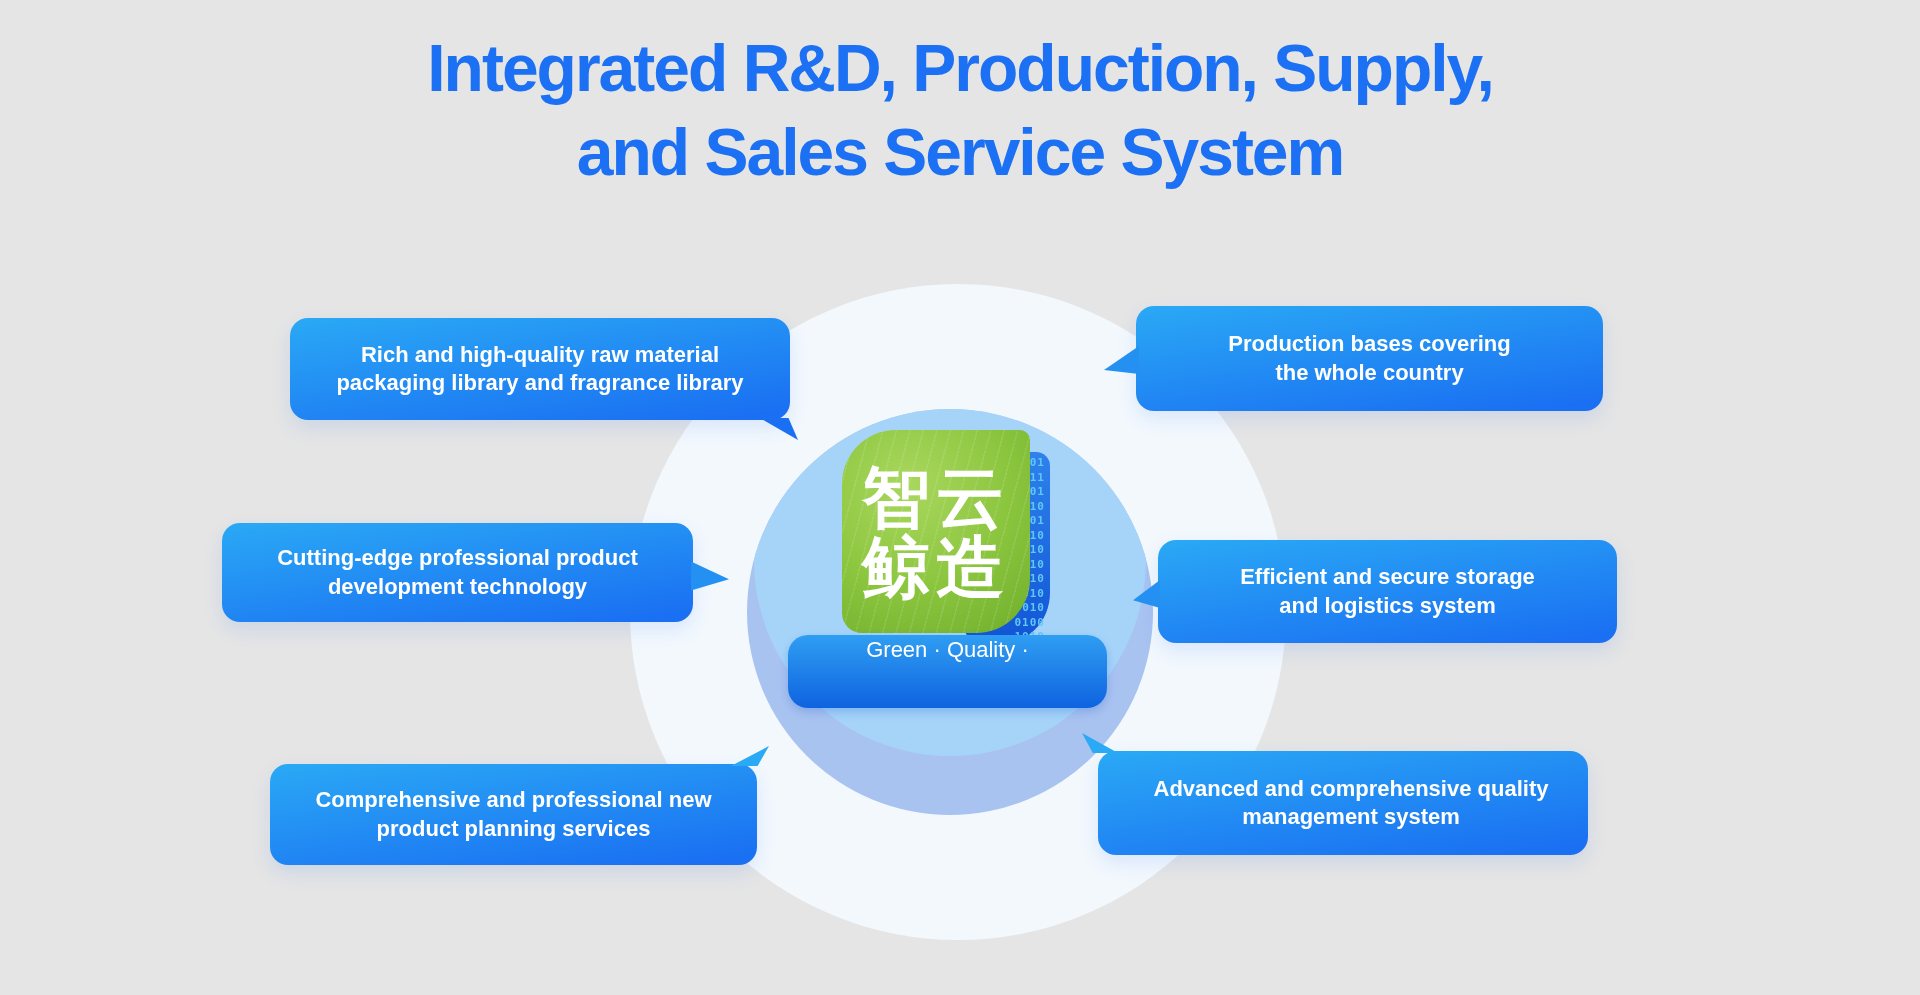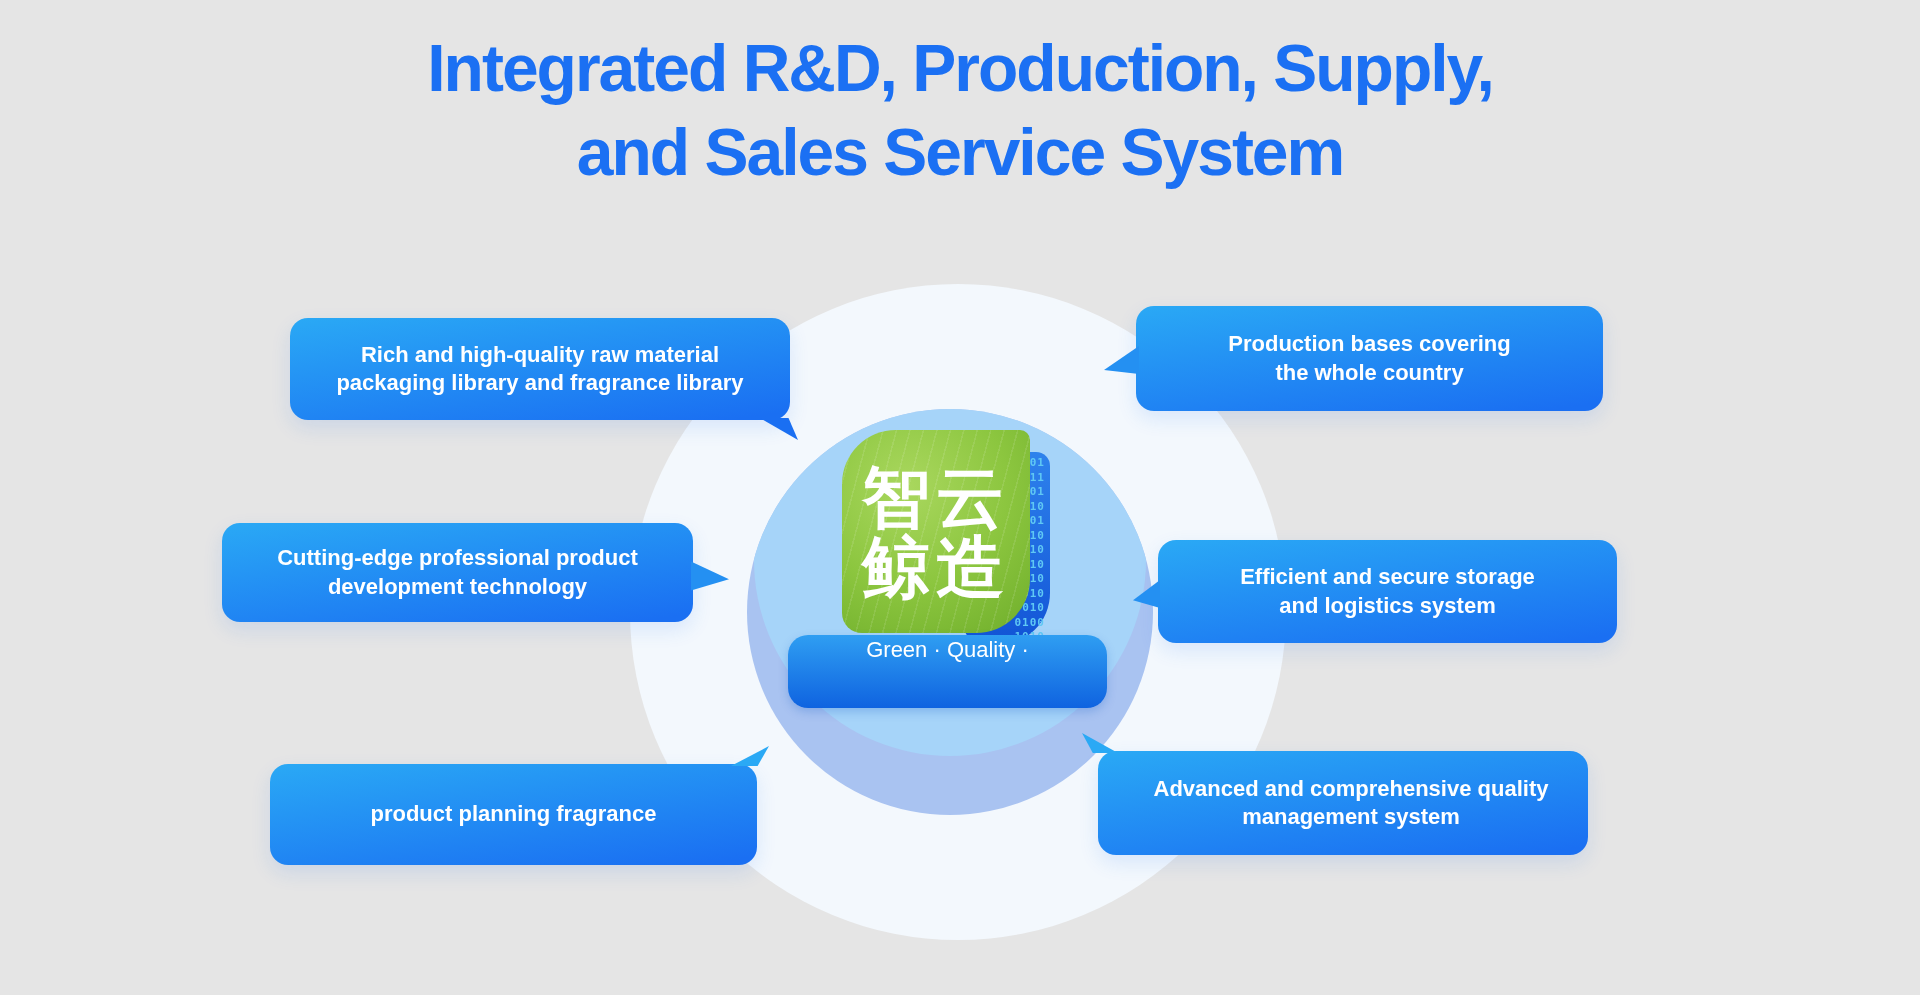--- a/index.html
+++ b/index.html
@@ -95,21 +95,22 @@
   </div>
 
   <div class="callout c-ml">
     <div class="tail tail-mid"></div>
     <div>Cutting-edge professional product</div>
     <div>development technology</div>
   </div>
 
   <div class="callout c-bl">
     <div class="tail tail-light"></div>
-    <div>product planning fragrance</div>
+    <div>Comprehensive and professional new</div>
+    <div>product planning services</div>
   </div>
 
   <div class="callout c-tr">
     <div class="tail tail-mid"></div>
     <div>Production bases covering</div>
     <div>the whole country</div>
   </div>
 
   <div class="callout c-mr">
     <div class="tail tail-mid"></div>

